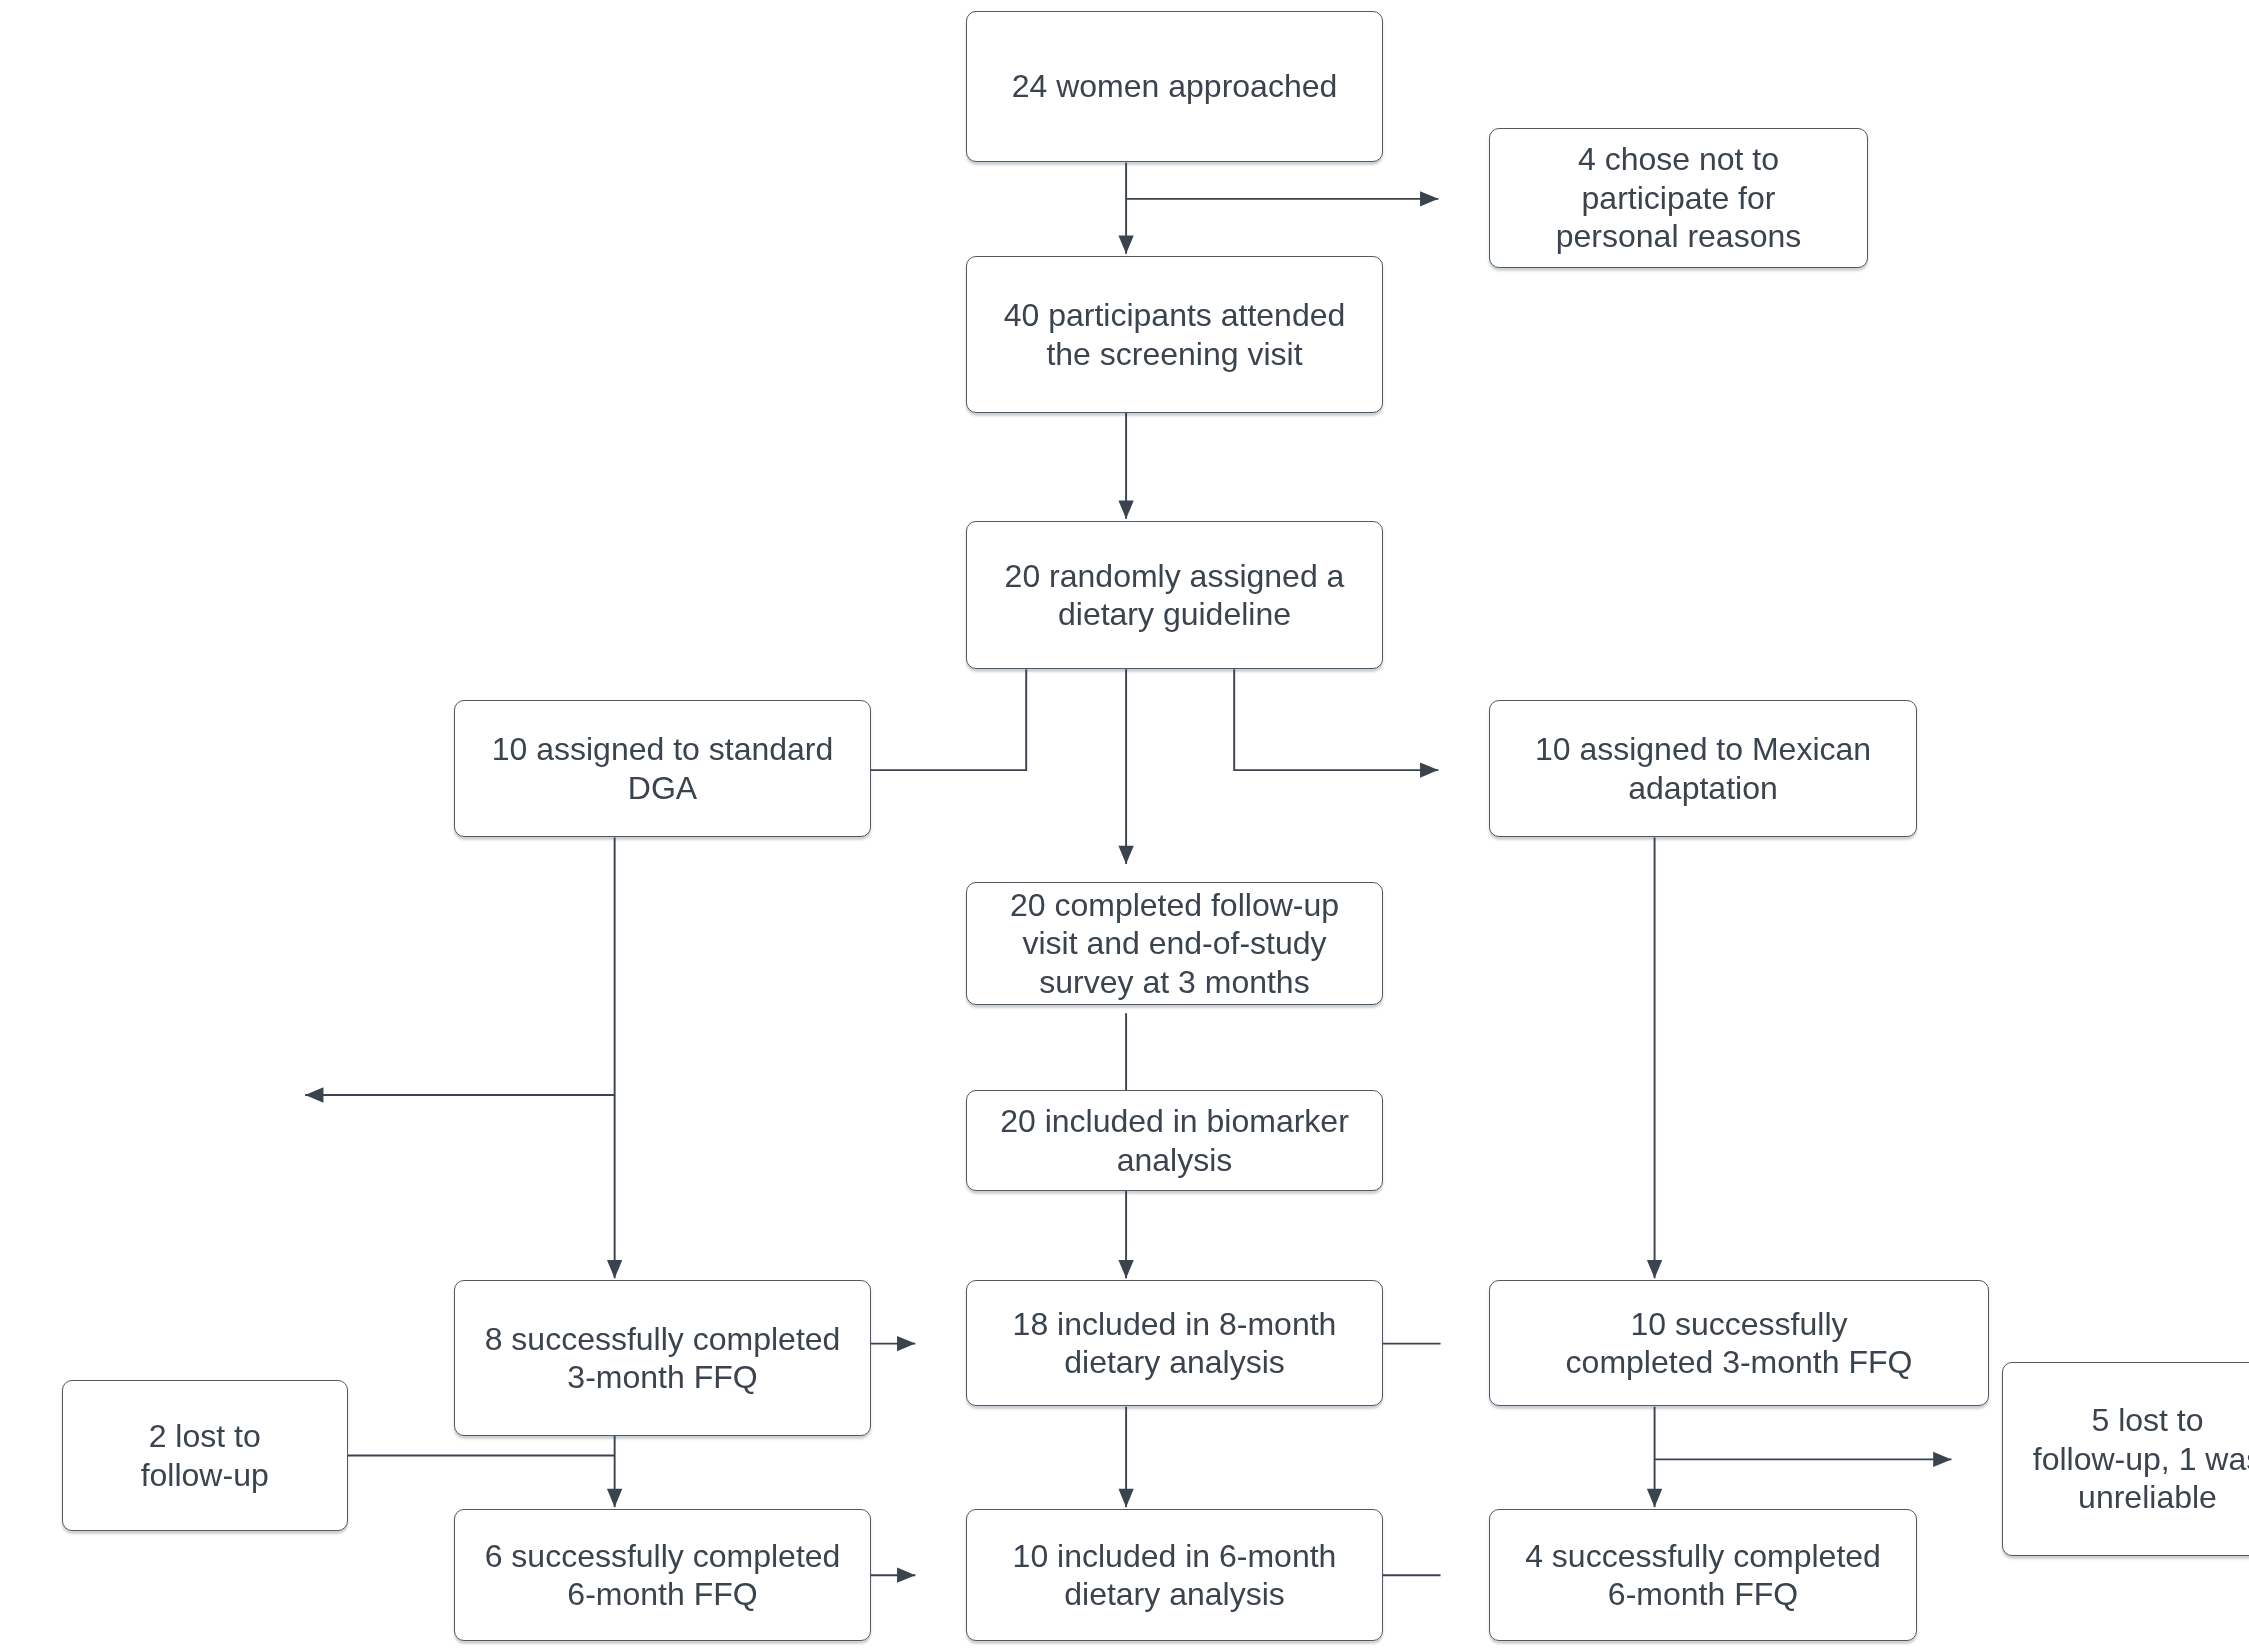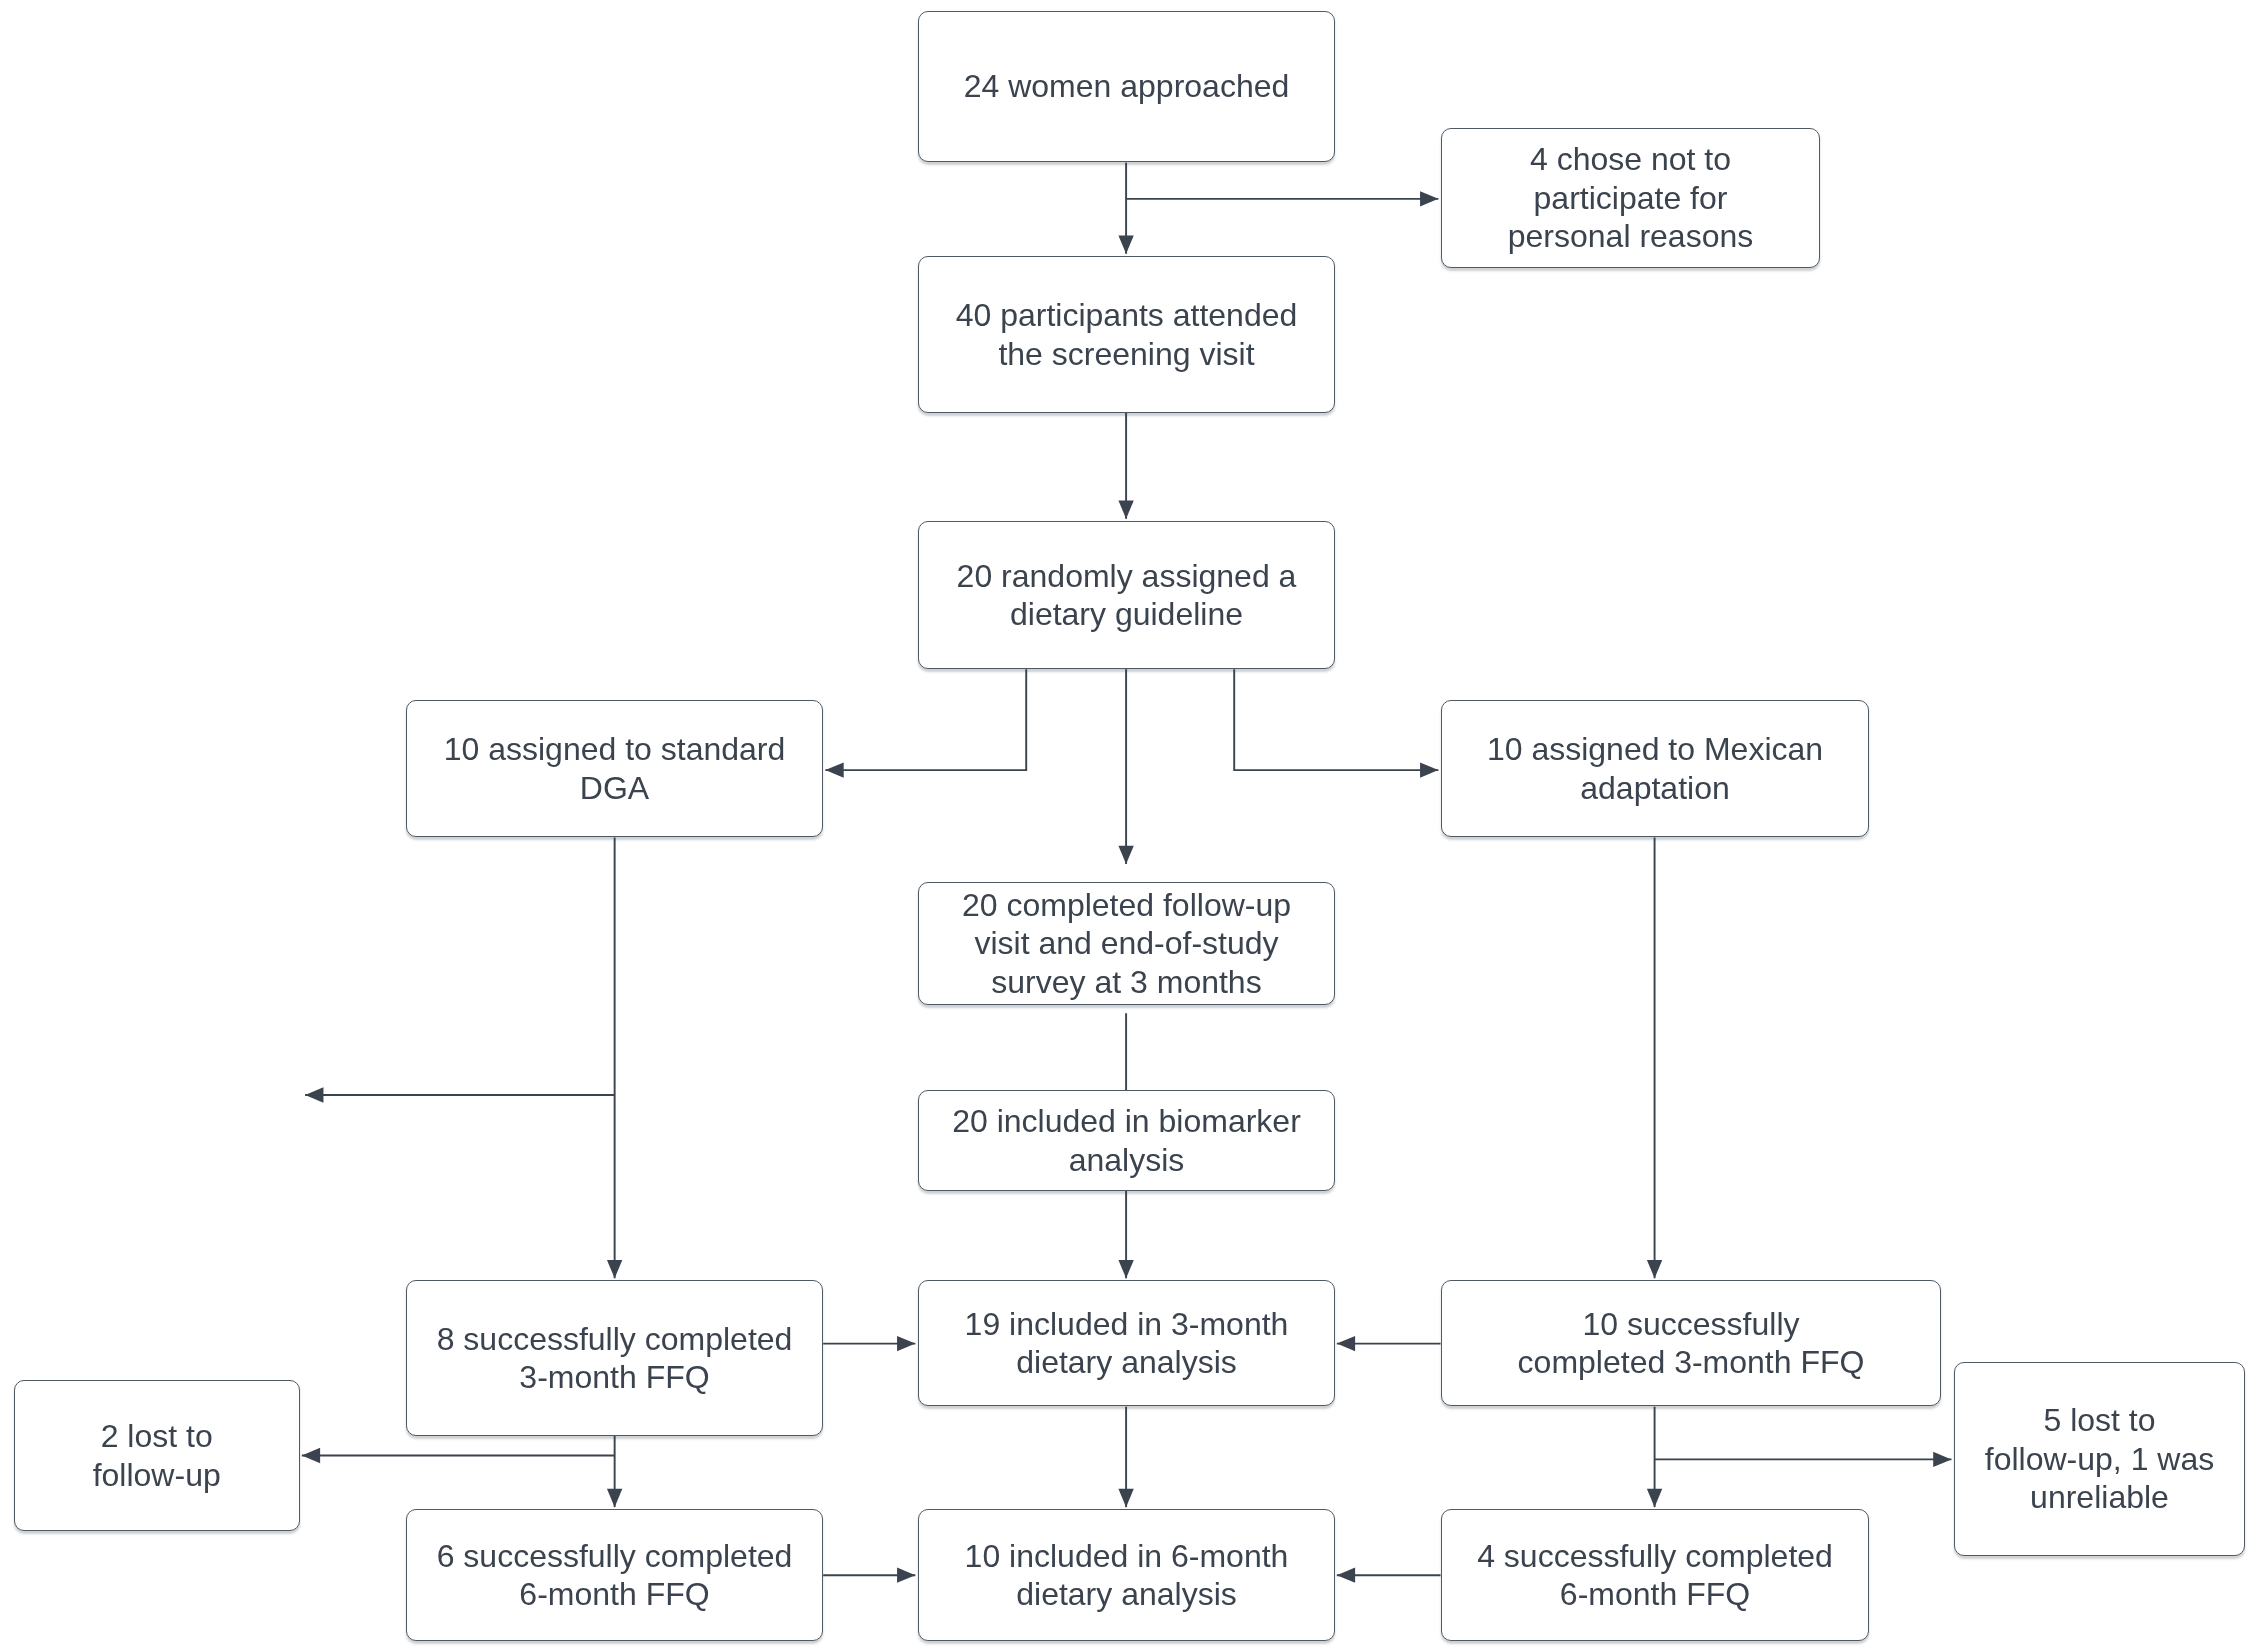--- a/index.html
+++ b/index.html
@@ -27,20 +27,21 @@
     box-sizing: border-box;
     background: #ffffff;
     border: 1.6px solid #505a64;
     border-radius: 10px;
     display: flex;
     align-items: center;
     justify-content: center;
     text-align: center;
     padding: 5.5px 10px;
     box-shadow: 0 2.7px 2.2px rgba(60, 70, 80, 0.25);
+    margin-left: 48px;
   }
   .node .label {
     white-space: pre-line;
     font-size: 32px;
     line-height: 1.2;
     color: #3a434e;
   }
 </style>
 </head>
 <body>
@@ -119,21 +120,21 @@
     <span class="label">20 included in biomarker
 analysis</span>
   </div>
 
   <div class="node" style="left:406px; top:1280px; width:417px; height:156px">
     <span class="label">8 successfully completed
 3-month FFQ</span>
   </div>
 
   <div class="node" style="left:918px; top:1280px; width:417px; height:126px">
-    <span class="label">19 included in 3-month
+    <span class="label">18 included in 8-month
 dietary analysis</span>
   </div>
 
   <div class="node" style="left:1441px; top:1280px; width:500px; height:126px">
     <span class="label">10 successfully
 completed 3-month FFQ</span>
   </div>
 
   <div class="node" style="left:13.7px; top:1380px; width:286px; height:151px">
     <span class="label">2 lost to

